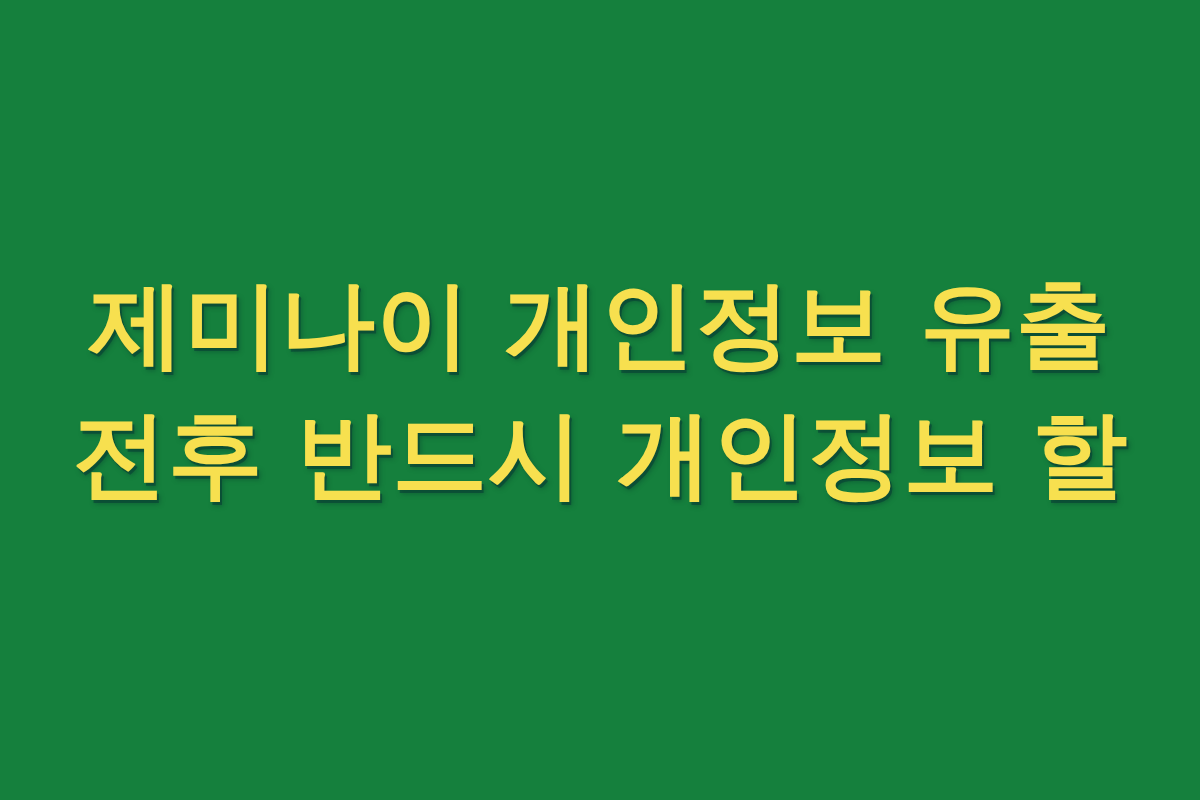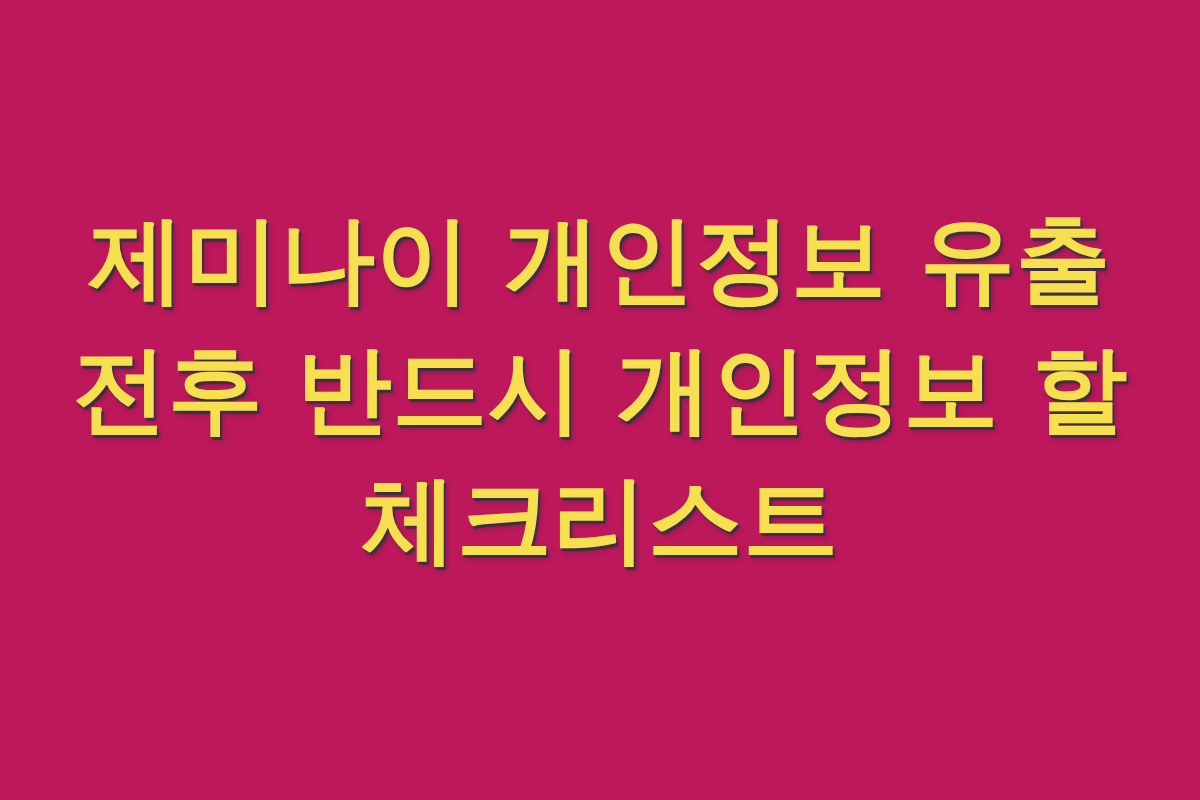--- a/index.html
+++ b/index.html
@@ -49,19 +49,18 @@
       3px 4px 5px rgba(6, 46, 41, 0.35);
   }
 
   .title-line.line-1 { font-size: 95px; }
   .title-line.line-2 { font-size: 95px; }
   .title-line.line-3 { font-size: 95px; }
 </style>
 </head>
 <body>
 
-<div class="title-card" style="background-color: #be185d;">
+<div class="title-card" style="background-color: #15803d;">
   <div class="title-block">
     <span class="title-line line-1" style="color: rgb(247, 224, 79);">제미나이 개인정보 유출</span>
     <span class="title-line line-2" style="color: rgb(247, 224, 79);">전후 반드시 개인정보 할</span>
-    <span class="title-line line-3" style="color: rgb(247, 224, 79);">체크리스트</span>
   </div>
 </div>
 
 </body></html>

